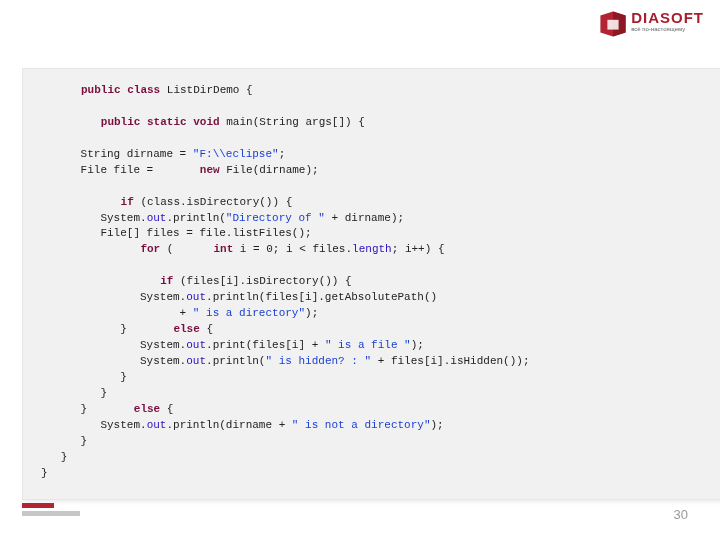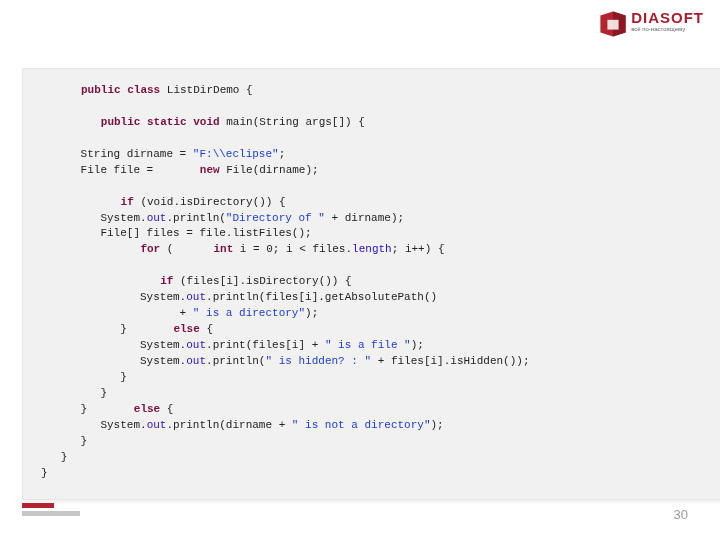--- a/index.html
+++ b/index.html
@@ -111,21 +111,21 @@
   </div>
 
   <div class="code-box">
     <div class="code" id="code-area"><span class="kw">public class</span><span> ListDirDemo {</span>
 <span></span>
 <span>   </span><span class="kw">public static void</span><span> main(String args[]) {</span>
 <span></span>
 <span>      String dirname = </span><span class="str">"F:\\eclipse"</span><span>;</span>
 <span>      File file = </span><span class="kw">new</span><span> File(dirname);</span>
 <span></span>
-<span>      </span><span class="kw">if</span><span> (void.isDirectory()) {</span>
+<span>      </span><span class="kw">if</span><span> (class.isDirectory()) {</span>
 <span>         System.</span><span class="fld">out</span><span>.println(</span><span class="str">"Directory of "</span><span> + dirname);</span>
 <span>         File[] files = file.listFiles();</span>
 <span>         </span><span class="kw">for</span><span> (</span><span class="kw">int</span><span> i = 0; i &lt; files.</span><span class="fld">length</span><span>; i++) {</span>
 <span></span>
 <span>            </span><span class="kw">if</span><span> (files[i].isDirectory()) {</span>
 <span>               System.</span><span class="fld">out</span><span>.println(files[i].getAbsolutePath()</span>
 <span>                     + </span><span class="str">" is a directory"</span><span>);</span>
 <span>            } </span><span class="kw">else</span><span> {</span>
 <span>               System.</span><span class="fld">out</span><span>.print(files[i] + </span><span class="str">" is a file "</span><span>);</span>
 <span>               System.</span><span class="fld">out</span><span>.println(</span><span class="str">" is hidden? : "</span><span> + files[i].isHidden());</span>

